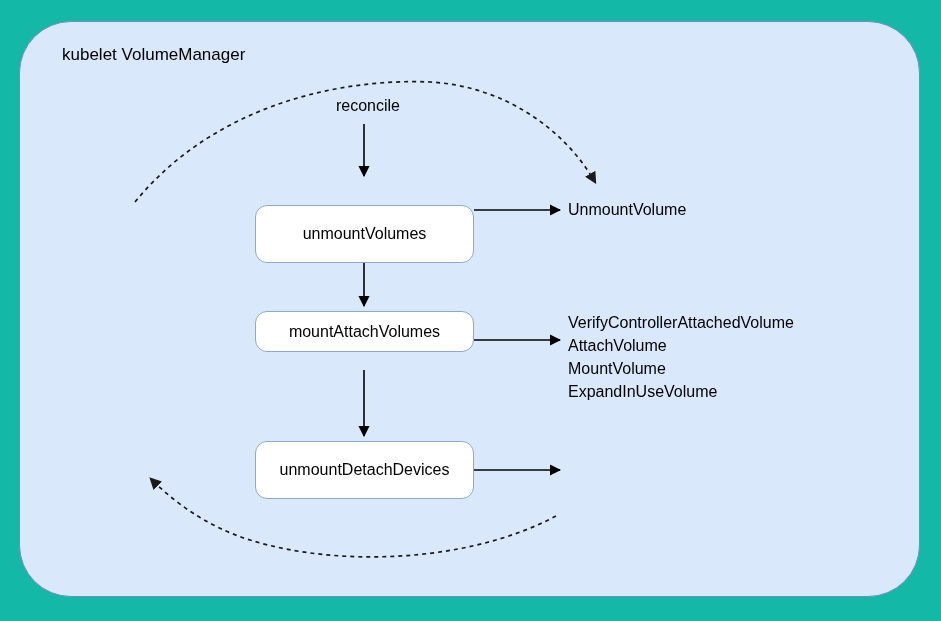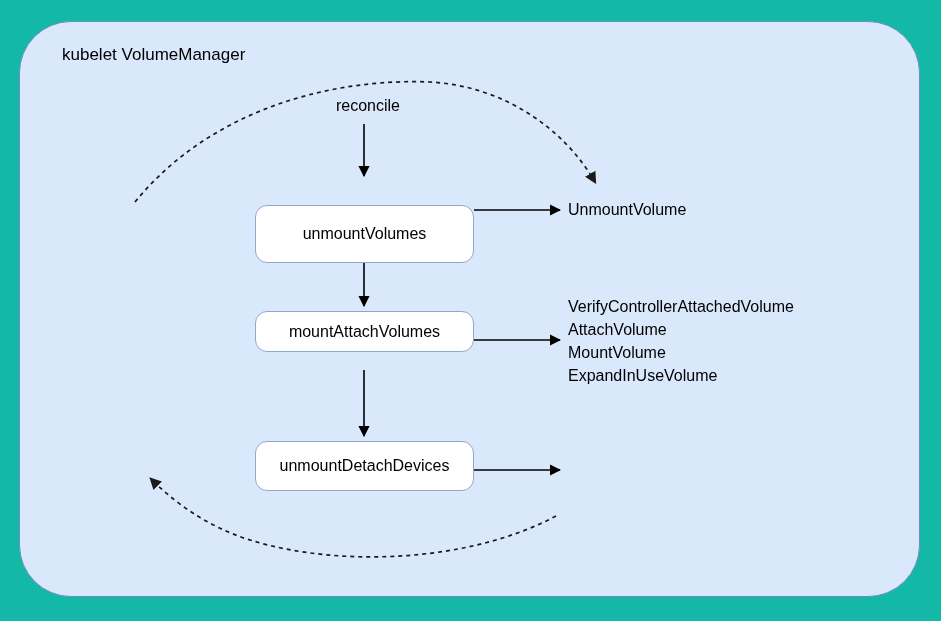--- a/index.html
+++ b/index.html
@@ -51,32 +51,32 @@
     border-radius: 12px;
     display: flex;
     align-items: center;
     justify-content: center;
     font-size: 16px;
     color: #000000;
     white-space: nowrap;
   }
   #node-unmount-volumes       { left: 255px; top: 181px; width: 219px; height: 58px; margin-top: 24px; }
   #node-mount-attach-volumes  { left: 255px; top: 311px; width: 219px; height: 41px; }
-  #node-unmount-detach-devices{ left: 255px; top: 441px; width: 219px; height: 50px; }
+  #node-unmount-detach-devices{ left: 255px; top: 441px; width: 219px; height: 58px; }
 
   
   .op-label {
     position: absolute;
     font-size: 16px;
     line-height: 23px;
     color: #000000;
     white-space: pre;
   }
   #ops-unmount-volume        { left: 568px; top: 198px; }
-  #ops-mount-attach-volume   { left: 568px; top: 295px; }
+  #ops-mount-attach-volume   { left: 568px; top: 311px; }
   #ops-unmount-detach-device { left: 568px; top: 448px; }
 
   
   #reconcile-label {
     position: absolute;
     left: 268px;
     top: 97px;
     width: 200px;
     text-align: center;
     font-size: 16px;

